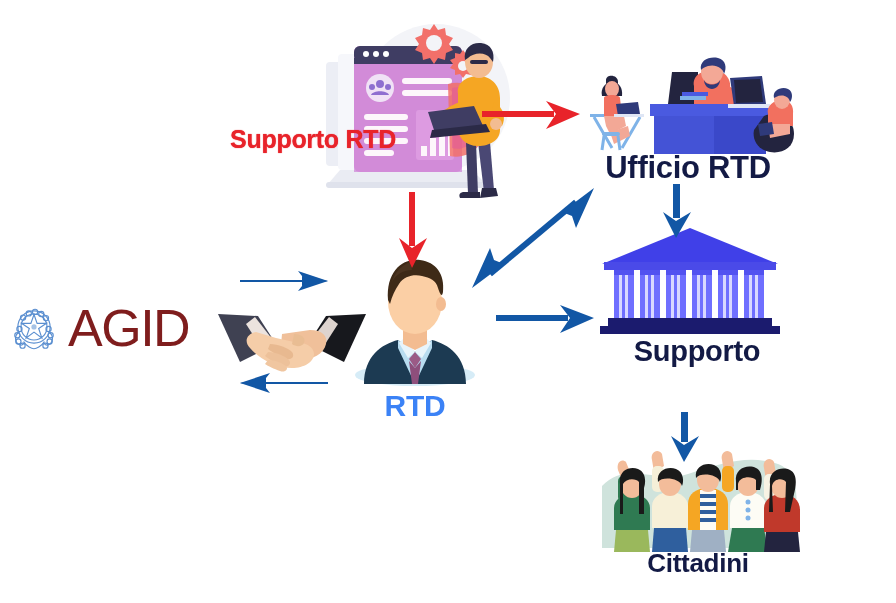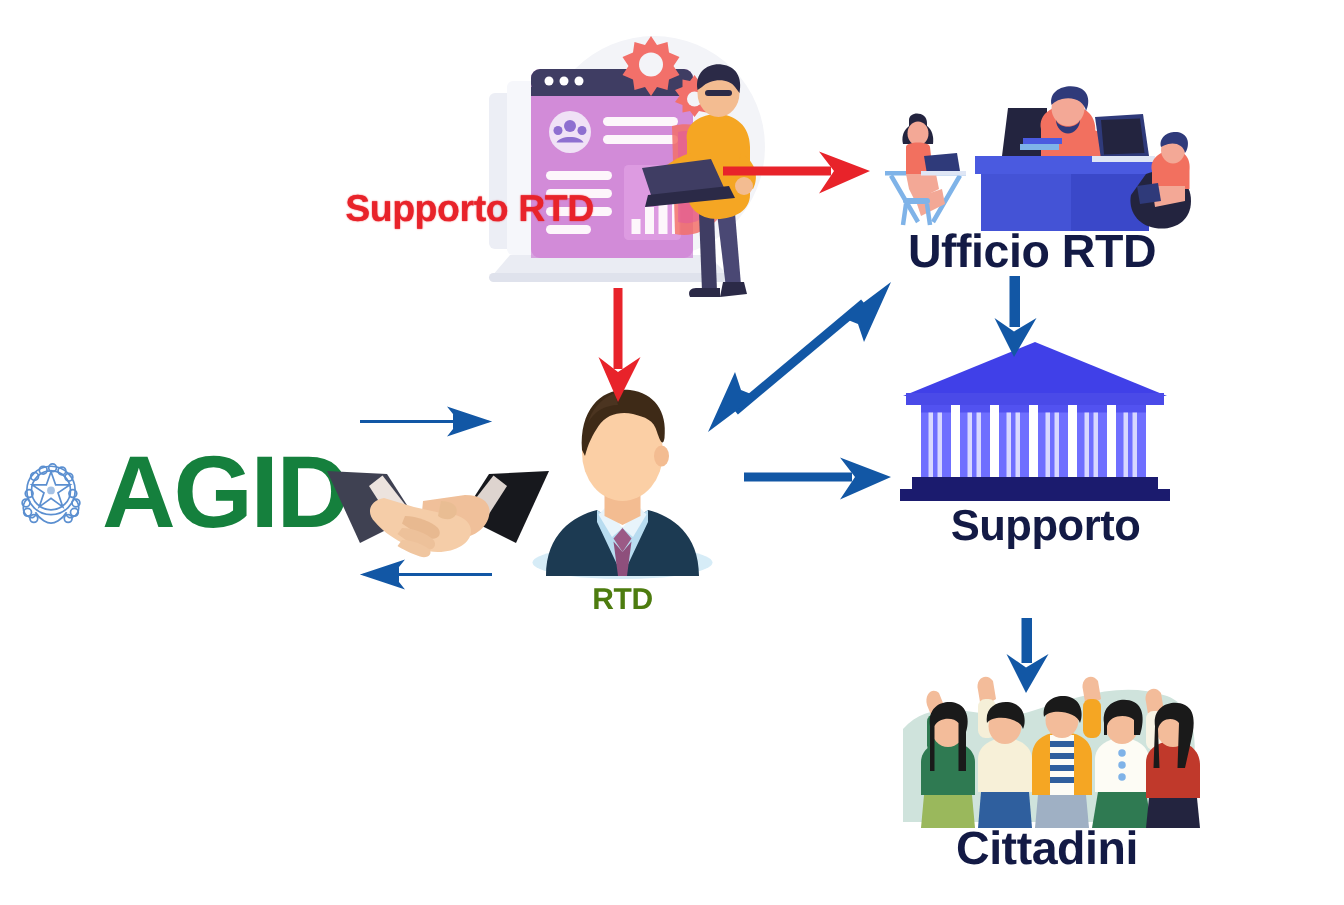--- a/index.html
+++ b/index.html
@@ -18,49 +18,49 @@
     text-align:center;
     line-height:1.05;
     white-space:pre;
     letter-spacing:-0.3px;
   }
 
   
   #agid-node{left:8px;top:296px;width:215px;height:64px;display:flex;align-items:center;gap:8px;}
   #agid-emblem{width:52px;height:52px;flex:0 0 52px;}
   #agid-wordmark{
-    font-size:68px;font-weight:bold;color:#15803d;letter-spacing:-1.5px;
+    font-size:52px;font-weight:normal;color:#7f1d1d;letter-spacing:-1.5px;
     line-height:52px;
   }
 
   
   #handshake-node{left:218px;top:300px;width:148px;height:78px;}
 
   
   #rtd-node{left:352px;top:248px;width:126px;height:140px;}
-  #rtd-label{left:352px;top:390px;width:126px;font-size:20px;color:#4d7c0f;text-align:center;}
+  #rtd-label{left:352px;top:390px;width:126px;font-size:30px;color:#3b82f6;text-align:center;}
 
   
   #supporto-node{left:318px;top:18px;width:206px;height:192px;}
   #supporto-label{
     left:186px;top:126px;width:254px;font-size:25px;color:#e8232a;
     text-shadow:0 0 1px #e8232a;
   }
 
   
   #ufficio-node{left:576px;top:52px;width:222px;height:108px;}
   #ufficio-label{left:566px;top:152px;width:244px;font-size:31px;color:#131a45;}
 
   
   #pa-node{left:600px;top:228px;width:180px;height:106px;}
   #pa-label{left:548px;top:336px;width:298px;font-size:29px;color:#131a45;}
 
   
   #cittadini-node{left:596px;top:444px;width:206px;height:110px;}
-  #cittadini-label{left:586px;top:550px;width:224px;font-size:31px;color:#131a45;}
+  #cittadini-label{left:586px;top:550px;width:224px;font-size:26px;color:#131a45;}
 
   
   .arrow{position:absolute;}
   #arrow-agid-to-rtd{left:240px;top:268px;width:88px;height:26px;}
   #arrow-rtd-to-agid{left:240px;top:370px;width:88px;height:26px;}
   #arrow-supporto-to-ufficio{left:482px;top:98px;width:98px;height:34px;}
   #arrow-supporto-to-rtd{left:396px;top:192px;width:34px;height:76px;}
   #arrow-rtd-ufficio-diagonal{left:470px;top:186px;width:126px;height:104px;}
   #arrow-rtd-to-pa{left:496px;top:302px;width:98px;height:34px;}
   #arrow-ufficio-to-pa{left:660px;top:184px;width:34px;height:54px;}

